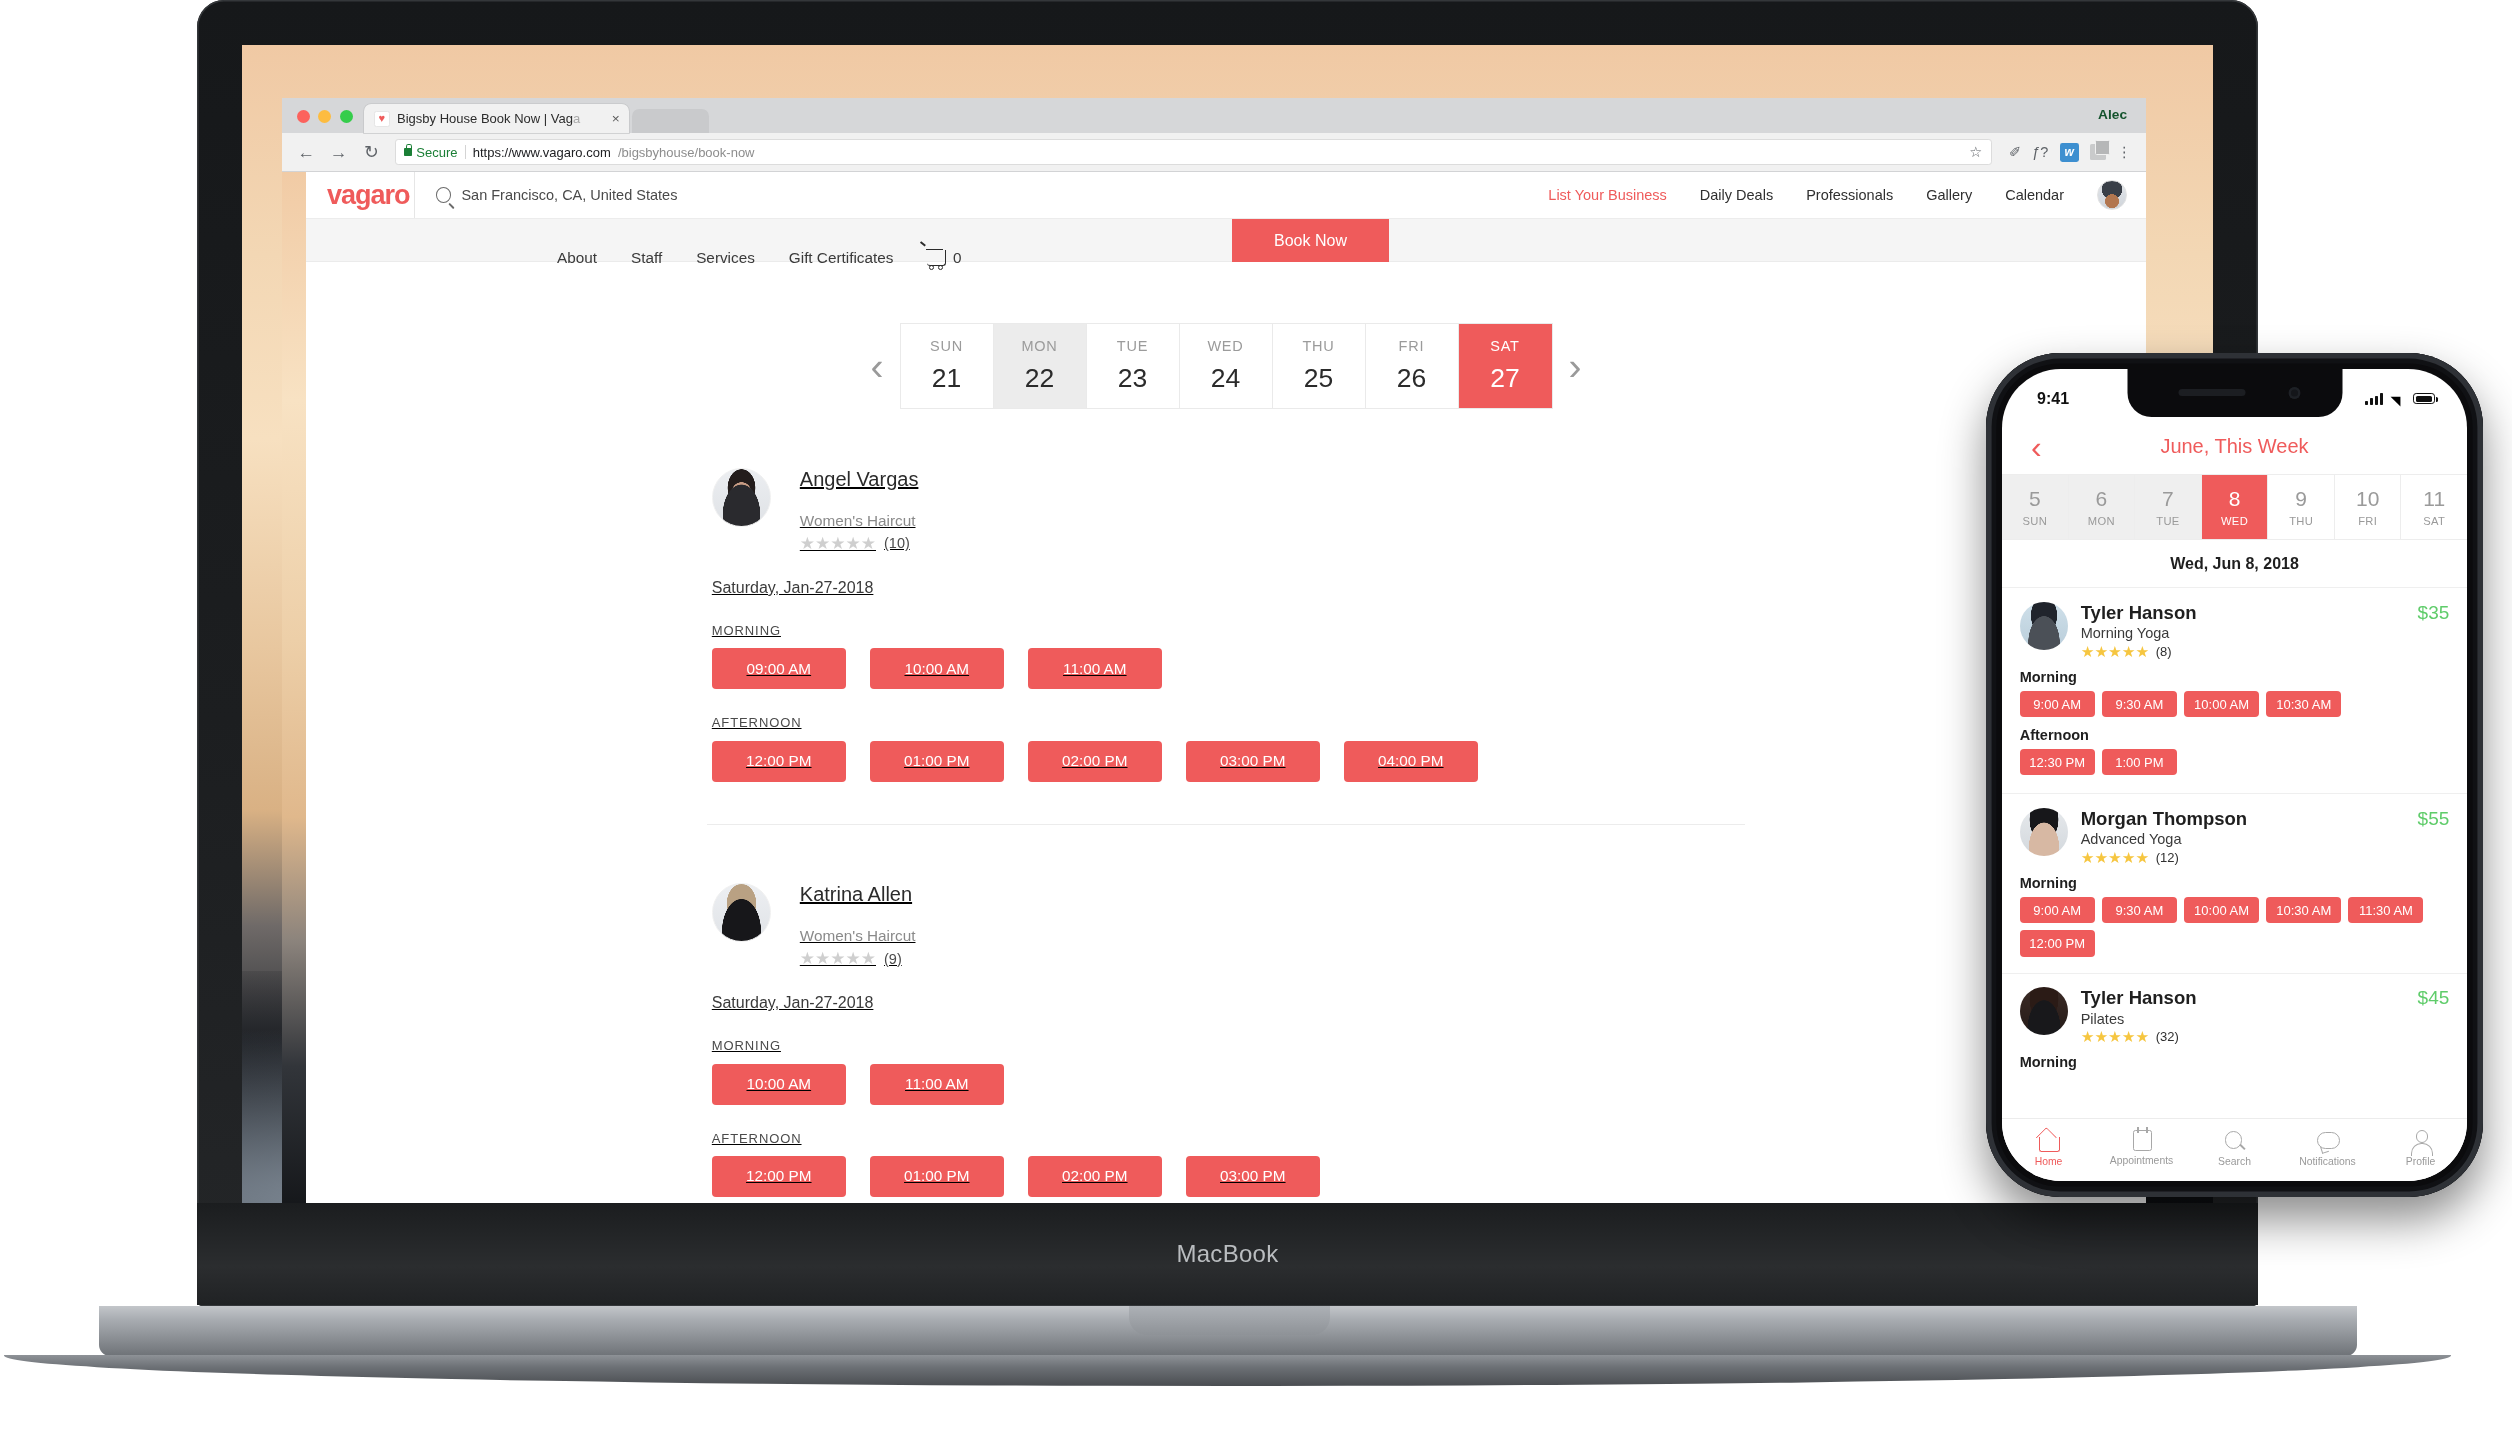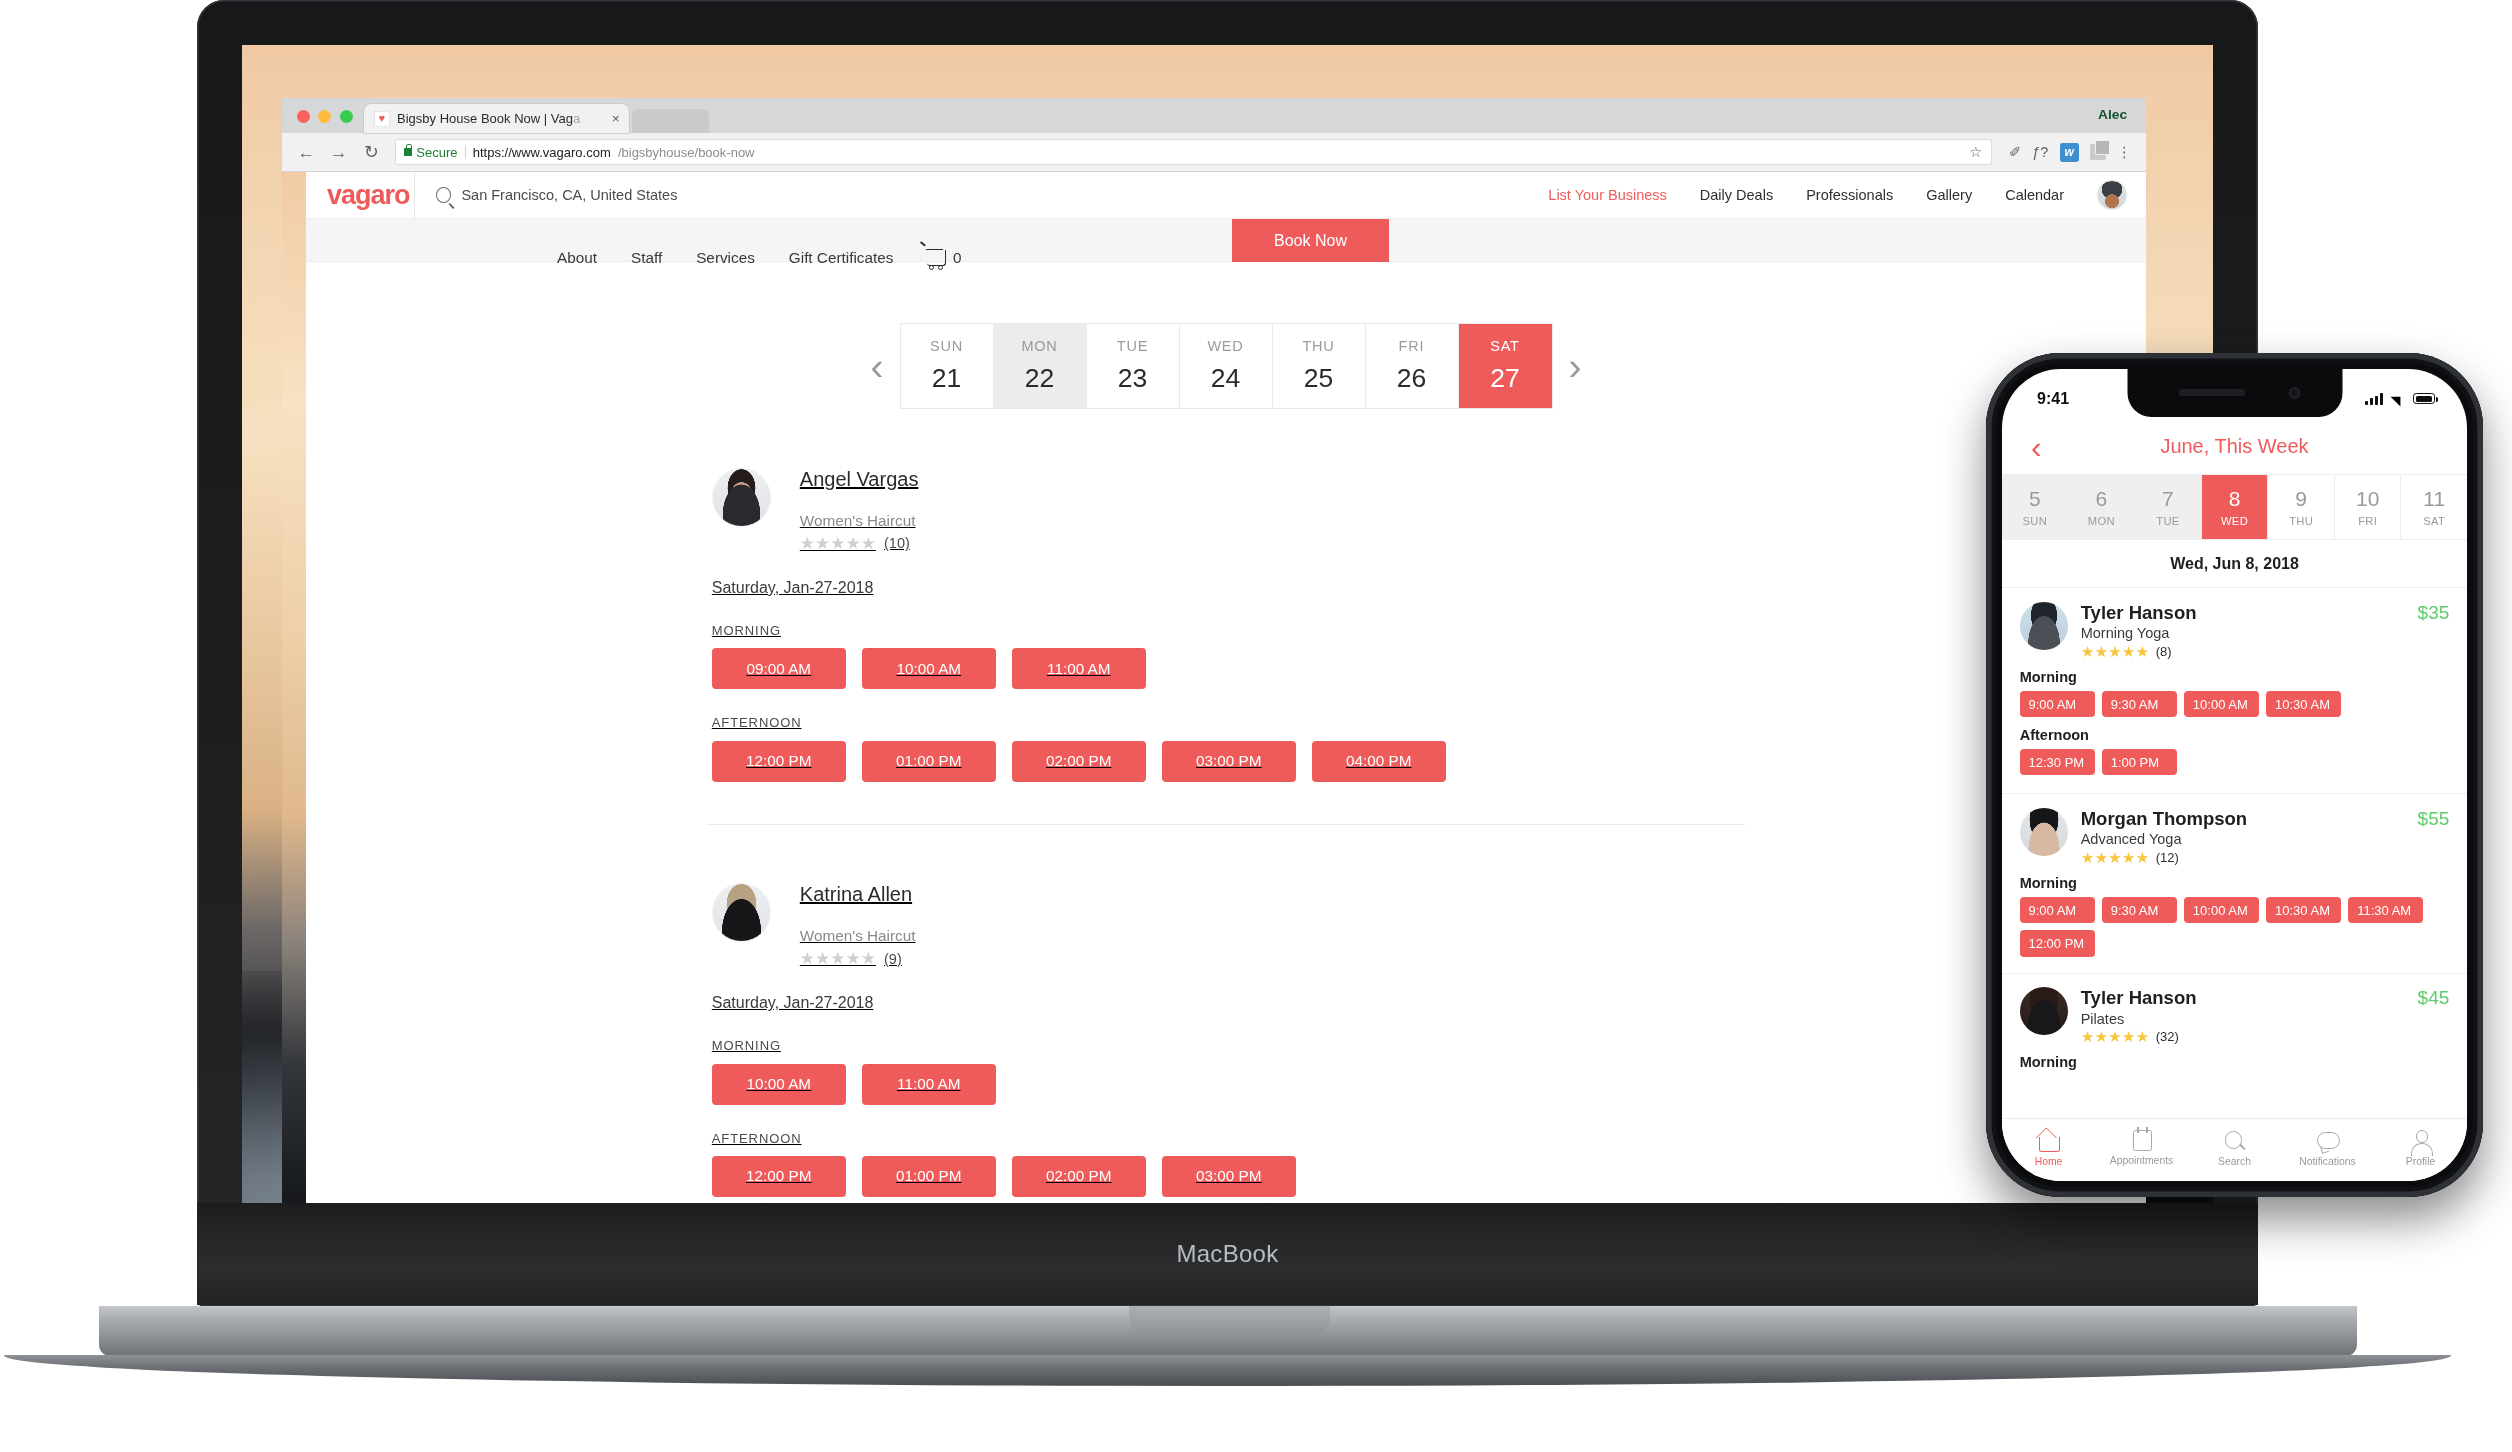--- a/index.html
+++ b/index.html
@@ -194,21 +194,21 @@
       radial-gradient(ellipse at 50% 34%, #b9a183 0 36%, transparent 37%),
       linear-gradient(180deg,#edeff2,#e0e3e7); }
   .prov-name{ font-size:20px; color:#2b2b2b; }
   .prov-service{ font-size:15.3px; color:#8a8a8a; margin-top:21px; }
   .stars{ margin-top:4.8px; display:flex; align-items:center; gap:3.2px; }
   .stars .s{ color:#cfcfcf; font-size:17px; line-height:1; }
   .stars .cnt{ color:#4b4b4b; font-size:14.5px; margin-left:4.8px; }
   .prov-date{ font-size:16px; color:#3a3a3a; margin-top:27px; padding-left:4.8px; }
 
   .slot-label{ font-size:13px; color:#4a4a4a; letter-spacing:0.9px; margin-top:26px; padding-left:4.8px; }
-  .slots{ display:flex; gap:16px; margin-top:10.4px; padding-left:4.8px; }
+  .slots{ display:flex; gap:24px; margin-top:10.4px; padding-left:4.8px; }
   .slot{
     width:134px; height:41px; background:#ef5b5b; color:#fff; border-radius:4px;
     display:flex; align-items:center; justify-content:center; font-size:15.3px;
   }
   .divider{ height:0.8px; background:#ececec; margin-top:42px; width:1038px; margin-left:auto; margin-right:auto; }
 
   
   .phone{
     position:absolute; left:1986px; top:353px; width:497px; height:844px;
     background:#0b0b0d; border-radius:74px;
@@ -280,21 +280,21 @@
   .ph-name{ font-size:18.5px; font-weight:bold; color:#1f1f1f; }
   .ph-serv{ font-size:14.5px; color:#3a3a3a; margin-top:1.6px; }
   .ph-stars{ display:flex; align-items:center; gap:1.6px; margin-top:2.4px; }
   .ph-stars .s{ color:#f6c640; font-size:15.3px; line-height:1; }
   .ph-stars .cnt{ color:#2f2f2f; font-size:13px; margin-left:4.8px; }
   .ph-price{ color:#5fcc6a; font-size:19px; font-weight:500; }
   .ph-sec{ font-size:14.5px; font-weight:bold; color:#1f1f1f; margin-top:9.6px; }
   .ph-slots{ display:flex; flex-wrap:wrap; gap:7.2px; margin-top:6.4px; }
   .ph-slot{
     background:#ef5b5b; color:#fff; font-size:13px; border-radius:4px;
-    padding:5.6px 8.8px; min-width:75px; text-align:left;
+    padding:5.6px 8.8px; min-width:75px; text-align:center;
   }
 
   .ph-tabbar{
     position:absolute; left:0; right:0; bottom:0; height:63px; background:#fff;
     border-top:0.8px solid #ececec; display:flex; align-items:center; padding-bottom:3.2px;
   }
   .ph-tab{ flex:1; display:flex; flex-direction:column; align-items:center; gap:4px; }
   .ph-tab .lbl{ font-size:10.4px; color:#9a9a9a; }
   .ph-tab.active .lbl{ color:#ef5b5b; }
   .ic{ width:24px;height:22.5px;position:relative; }

